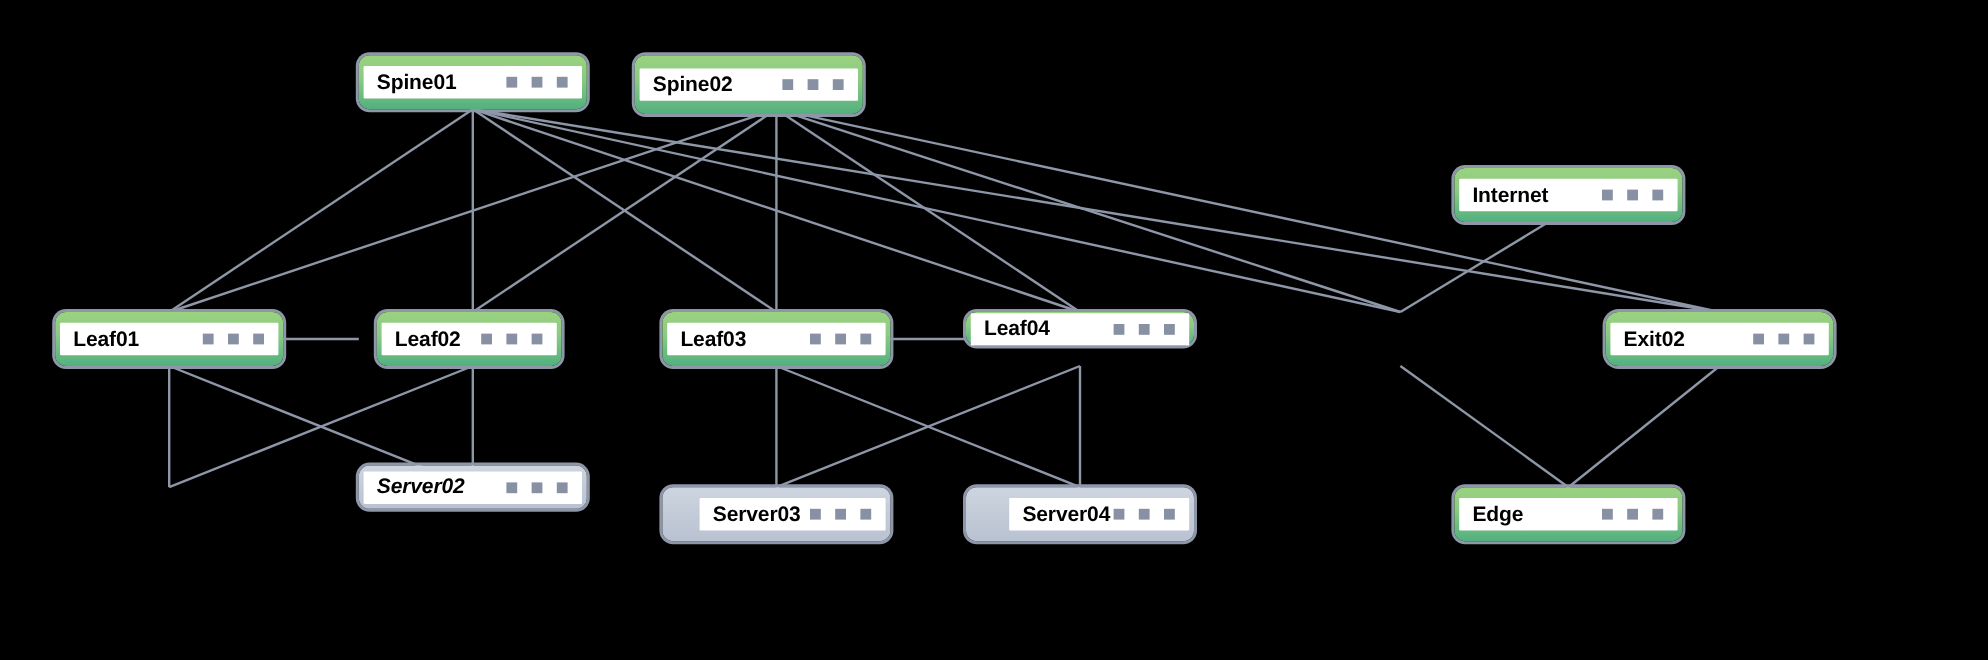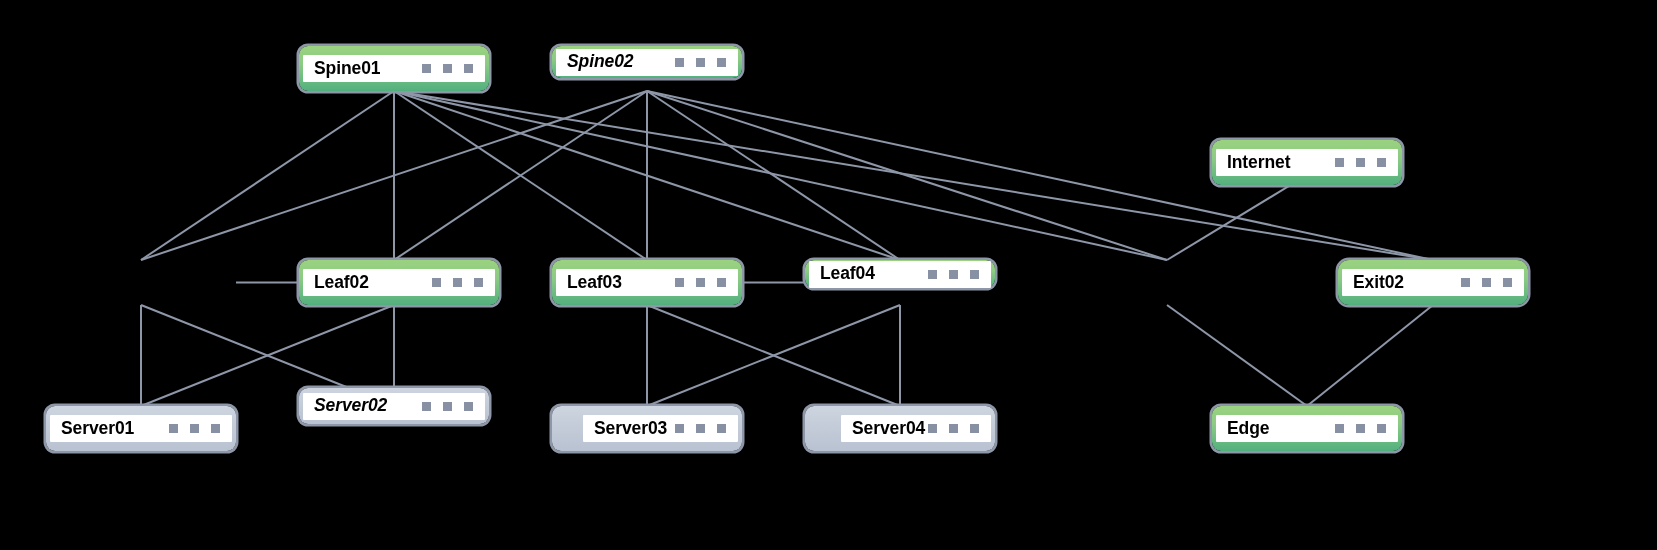--- a/index.html
+++ b/index.html
@@ -114,41 +114,51 @@
       <div class="node green" style="left: 299px; top: 46px; width: 190px; height: 45px;">
         <div class="node-inner">
           <span class="node-label">Spine01</span>
           <span class="node-dots">
             <i></i>
             <i></i>
             <i></i>
           </span>
         </div>
       </div>
-      <div class="node green" style="left: 552px; top: 46px; width: 190px; height: 32px; font-style: italic;">
+      <div class="node green" style="left: 529px; top: 46px; width: 190px; height: 49px;">
         <div class="node-inner">
           <span class="node-label">Spine02</span>
           <span class="node-dots">
             <i></i>
             <i></i>
             <i></i>
           </span>
         </div>
       </div>
       <div class="node green" style="left: 1212px; top: 130px; width: 190px; height: 45px; margin-top: 10px;">
         <div class="node-inner">
           <span class="node-label">Internet</span>
           <span class="node-dots">
             <i></i>
             <i></i>
             <i></i>
           </span>
         </div>
       </div>
-      <div class="node green" style="left: 299px; top: 260px; width: 200px; height: 45px;">
+      <div class="node green" style="left: 46px; top: 260px; width: 190px; height: 45px;">
+        <div class="node-inner">
+          <span class="node-label">Leaf01</span>
+          <span class="node-dots">
+            <i></i>
+            <i></i>
+            <i></i>
+          </span>
+        </div>
+      </div>
+      <div class="node green" style="left: 314px; top: 260px; width: 154px; height: 45px;">
         <div class="node-inner">
           <span class="node-label">Leaf02</span>
           <span class="node-dots">
             <i></i>
             <i></i>
             <i></i>
           </span>
         </div>
       </div>
       <div class="node green" style="left: 552px; top: 260px; width: 190px; height: 45px;">
@@ -167,30 +177,20 @@
           <span class="node-dots">
             <i></i>
             <i></i>
             <i></i>
           </span>
         </div>
       </div>
       <div class="node green" style="left: 1338px; top: 260px; width: 190px; height: 45px; border-radius: 11px;">
         <div class="node-inner">
           <span class="node-label">Exit02</span>
-          <span class="node-dots">
-            <i></i>
-            <i></i>
-            <i></i>
-          </span>
-        </div>
-      </div>
-      <div class="node gray" style="left: 46px; top: 406px; width: 190px; height: 45px;">
-        <div class="node-inner">
-          <span class="node-label">Server01</span>
           <span class="node-dots">
             <i></i>
             <i></i>
             <i></i>
           </span>
         </div>
       </div>
       <div class="node gray" style="left: 299px; top: 388px; width: 190px; height: 36px; font-style: italic;">
         <div class="node-inner">
           <span class="node-label">Server02</span>

